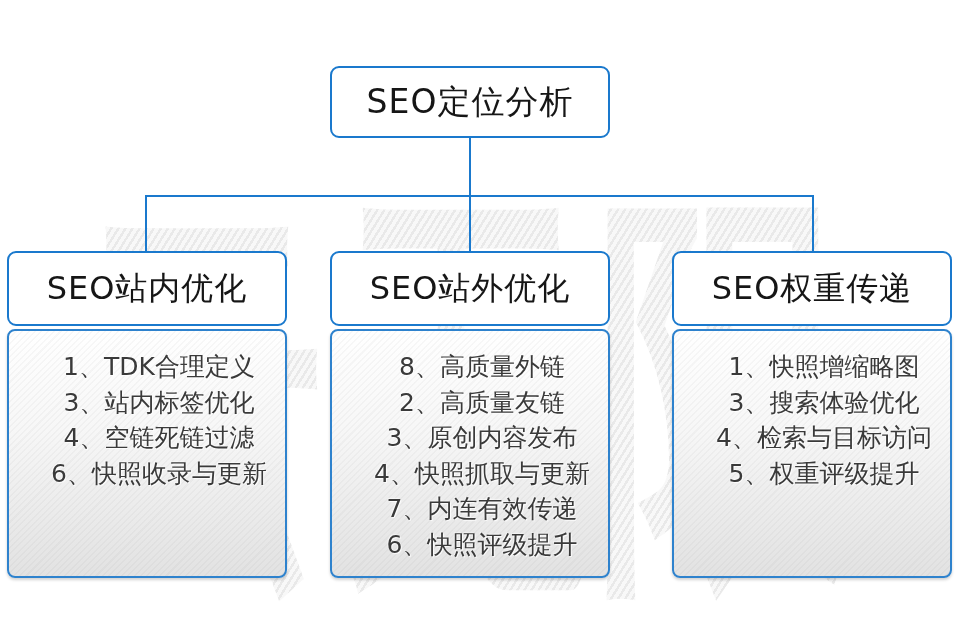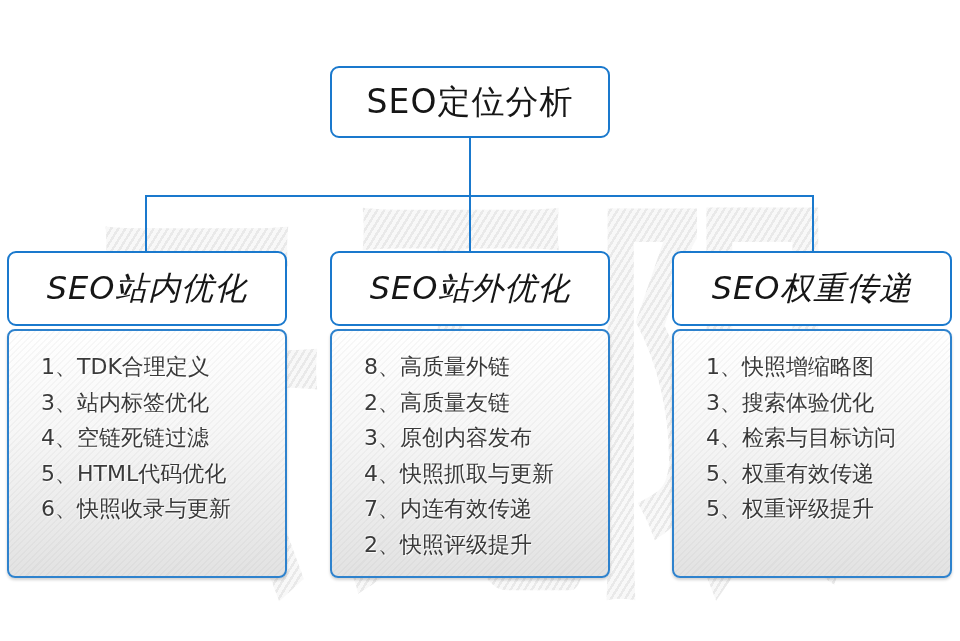--- a/index.html
+++ b/index.html
@@ -65,21 +65,21 @@
     z-index: 2;
   }
   .node-title {
     color: #161616;
     letter-spacing: 1px;
     white-space: nowrap;
   }
   .root-node { left: 330px; top: 66px; width: 280px; height: 72px; }
   .root-node .node-title { font-size: 33px; }
 
-  .branch-header { top: 251px; height: 75px; width: 280px; font-style: italic; }
+  .branch-header { top: 251px; height: 75px; width: 280px; }
   .branch-header .node-title { font-size: 32px; }
   .col-0 .branch-header { left: 7px; }
   .col-1 .branch-header { left: 330px; }
   .col-2 .branch-header { left: 672px; }
 
   
   .list-panel {
     position: absolute;
     top: 329px; height: 249px; width: 280px;
     border: 2px solid #2e82cd;
@@ -89,25 +89,26 @@
       linear-gradient(180deg, #ffffff 0%, #f7f7f7 40%, #e2e2e2 100%);
     box-shadow: 0 2px 3px rgba(0,0,0,0.18);
     padding: 18px 8px 0 32px;
     z-index: 2;
   }
   .col-0 .list-panel { left: 7px; }
   .col-1 .list-panel { left: 330px; }
   .col-2 .list-panel { left: 672px; }
 
   .list-item {
-    font-size: 22px;
+    font-size: 25px;
     line-height: 35.6px;
     color: #3a3a3a;
     white-space: nowrap;
     text-shadow: 1px 1px 1px rgba(255,255,255,0.95), -1px -1px 1px rgba(255,255,255,0.6);
+    text-align: center;
   }
 </style>
 </head>
 <body>
 
 <div class="canvas">
 
   <div class="watermark">云无限</div>
 
   <div class="line v line-root-drop"></div>
@@ -121,45 +122,43 @@
   </div>
 
   <div class="col-0">
     <div class="node branch-header">
       <span class="node-title">SEO站内优化</span>
     </div>
     <div class="list-panel">
       <div class="list-item">1、TDK合理定义</div>
       <div class="list-item">3、站内标签优化</div>
       <div class="list-item">4、空链死链过滤</div>
-      <div class="list-item">5、HTML代码优化</div>
       <div class="list-item">6、快照收录与更新</div>
     </div>
   </div>
 
   <div class="col-1">
     <div class="node branch-header">
       <span class="node-title">SEO站外优化</span>
     </div>
     <div class="list-panel">
       <div class="list-item">8、高质量外链</div>
       <div class="list-item">2、高质量友链</div>
       <div class="list-item">3、原创内容发布</div>
       <div class="list-item">4、快照抓取与更新</div>
       <div class="list-item">7、内连有效传递</div>
-      <div class="list-item">2、快照评级提升</div>
+      <div class="list-item">6、快照评级提升</div>
     </div>
   </div>
 
   <div class="col-2">
     <div class="node branch-header">
       <span class="node-title">SEO权重传递</span>
     </div>
     <div class="list-panel">
       <div class="list-item">1、快照增缩略图</div>
       <div class="list-item">3、搜索体验优化</div>
       <div class="list-item">4、检索与目标访问</div>
-      <div class="list-item">5、权重有效传递</div>
       <div class="list-item">5、权重评级提升</div>
     </div>
   </div>
 
 </div>
 
 </body></html>

